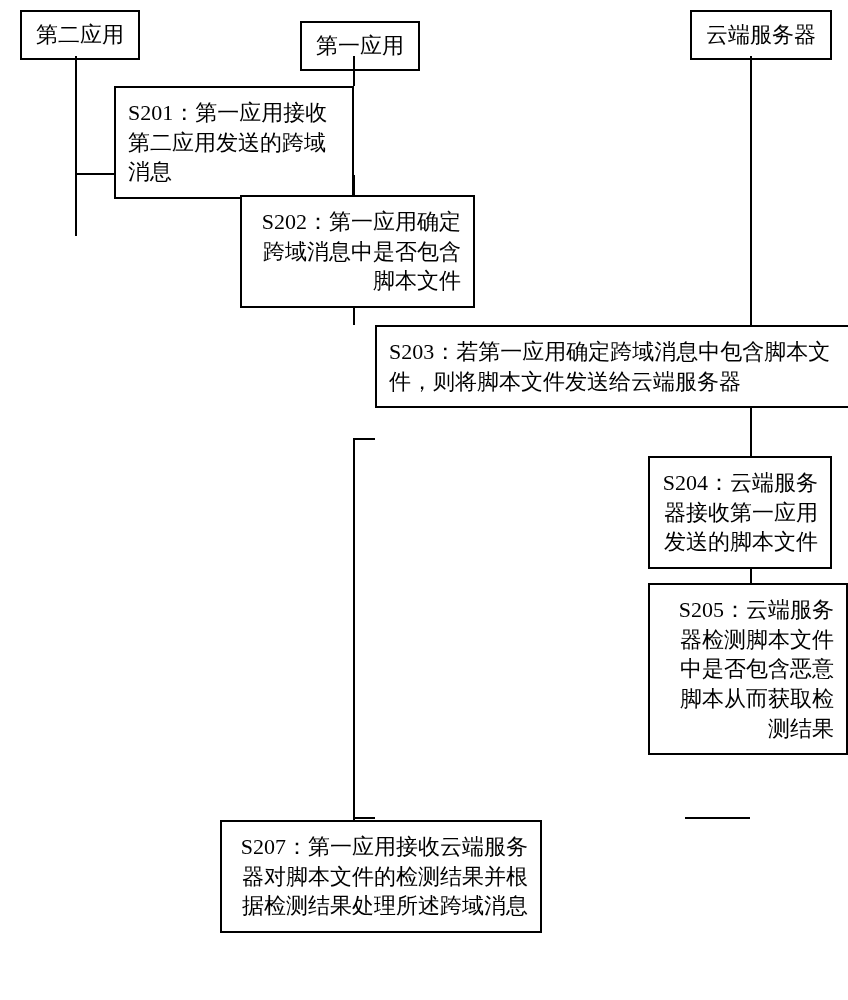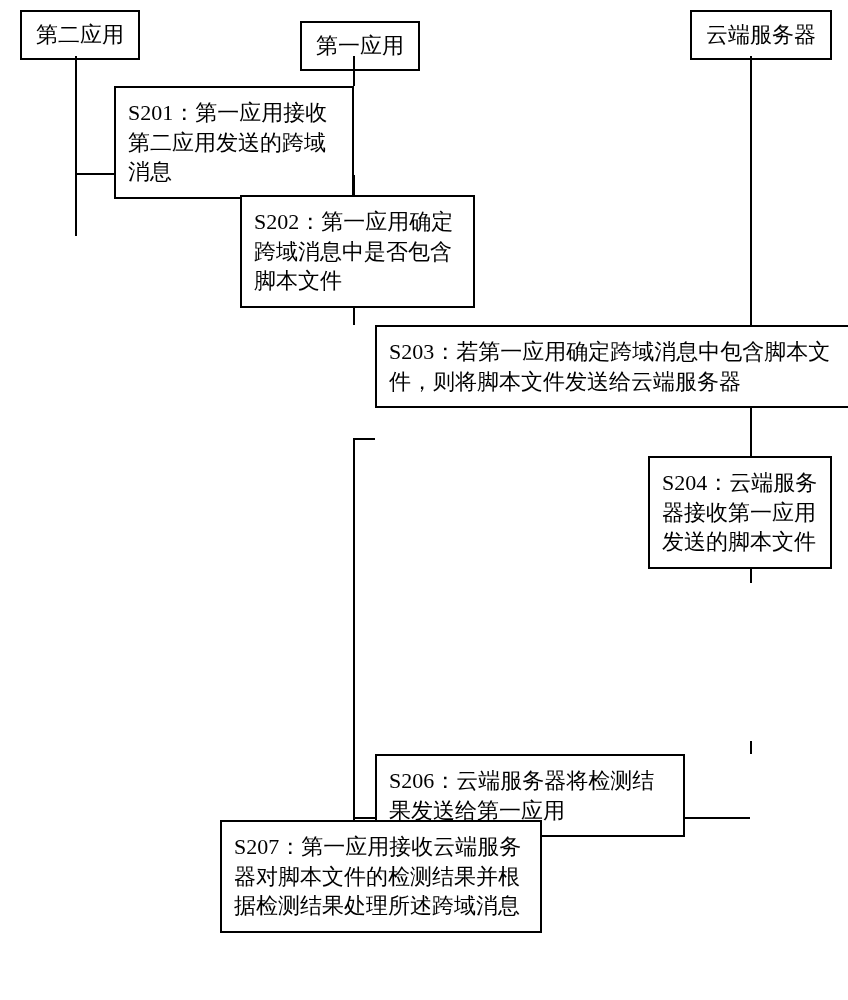--- a/index.html
+++ b/index.html
@@ -38,21 +38,21 @@
     font-size: 22px;
     line-height: 1.35;
     box-sizing: border-box;
     text-align: left;
   }
   .msg-line {
     position: absolute;
     height: 0;
     border-top: 2px solid #000;
   }
-  .center-text { text-align: left; }
+  .center-text { text-align: right; }
 </style>
 </head>
 <body>
 
 <div class="container">
 
   <div class="actor-box" style="left:20px; top:10px;">
     <span>第二应用</span>
   </div>
   <div class="actor-box" style="left:300px; top:21px;">
@@ -82,24 +82,24 @@
 
   <div class="msg-box" style="left:375px; top:325px; width:496px;">
     <span>S203：若第一应用确定跨域消息中包含脚本文件，则将脚本文件发送给云端服务器</span>
   </div>
   <div class="msg-line" style="left:353px; top:438px; width:22px;"></div>
 
   <div class="msg-box center-text" style="left:648px; top:456px; width:184px;">
     <span>S204：云端服务器接收第一应用发送的脚本文件</span>
   </div>
 
+  <div class="msg-box center-text" style="left:648px; top:583px; width:200px;">
+    <span>S205：云端服务器检测脚本文件中是否包含恶意脚本从而获取检测结果</span>
+  </div>
 
-  <div class="msg-box" style="left:375px; top:754px; width:310px;">
-    <span>S206：云端服务器将检测结果发送给第一应用</span>
-  </div>
   <div class="msg-line" style="left:685px; top:817px; width:65px;"></div>
   <div class="msg-line" style="left:353px; top:817px; width:22px;"></div>
 
   <div class="msg-box center-text" style="left:220px; top:820px; width:322px;">
     <span>S207：第一应用接收云端服务器对脚本文件的检测结果并根据检测结果处理所述跨域消息</span>
   </div>
 
 </div>
 
 </body></html>

